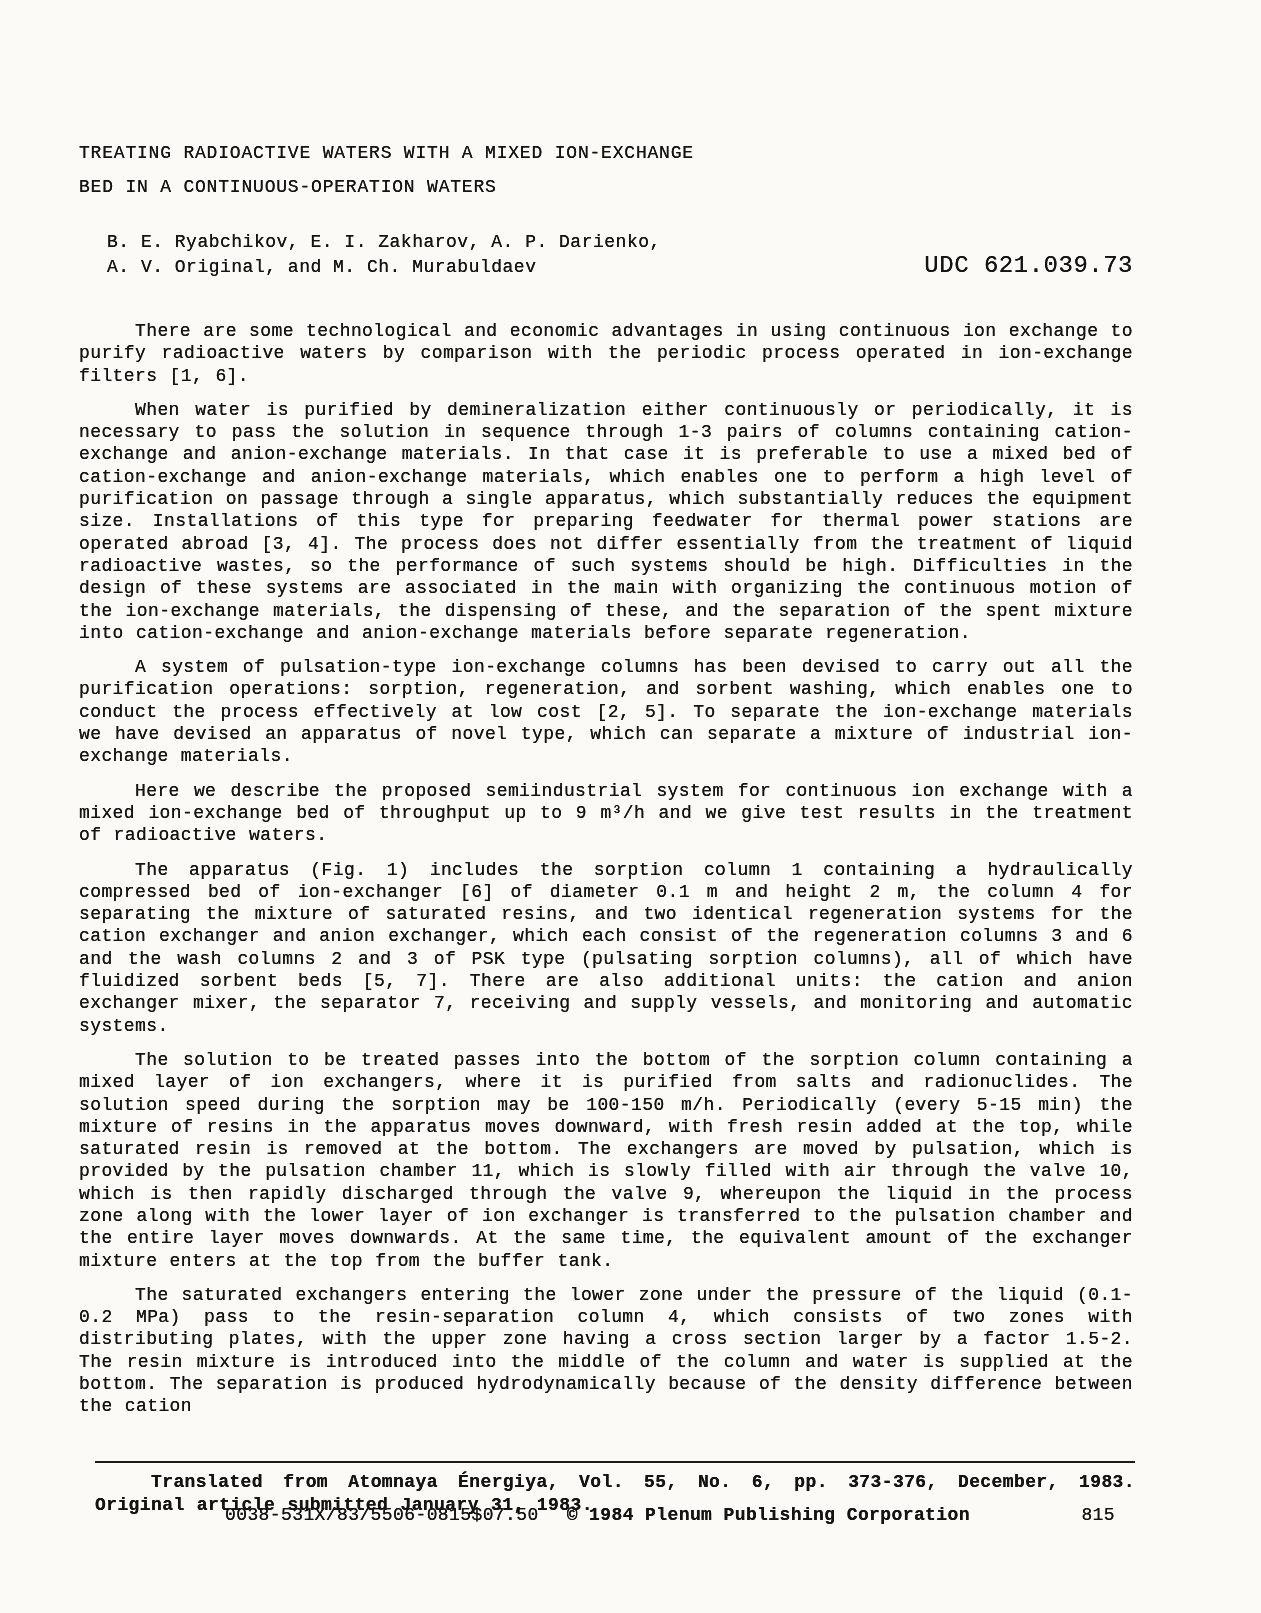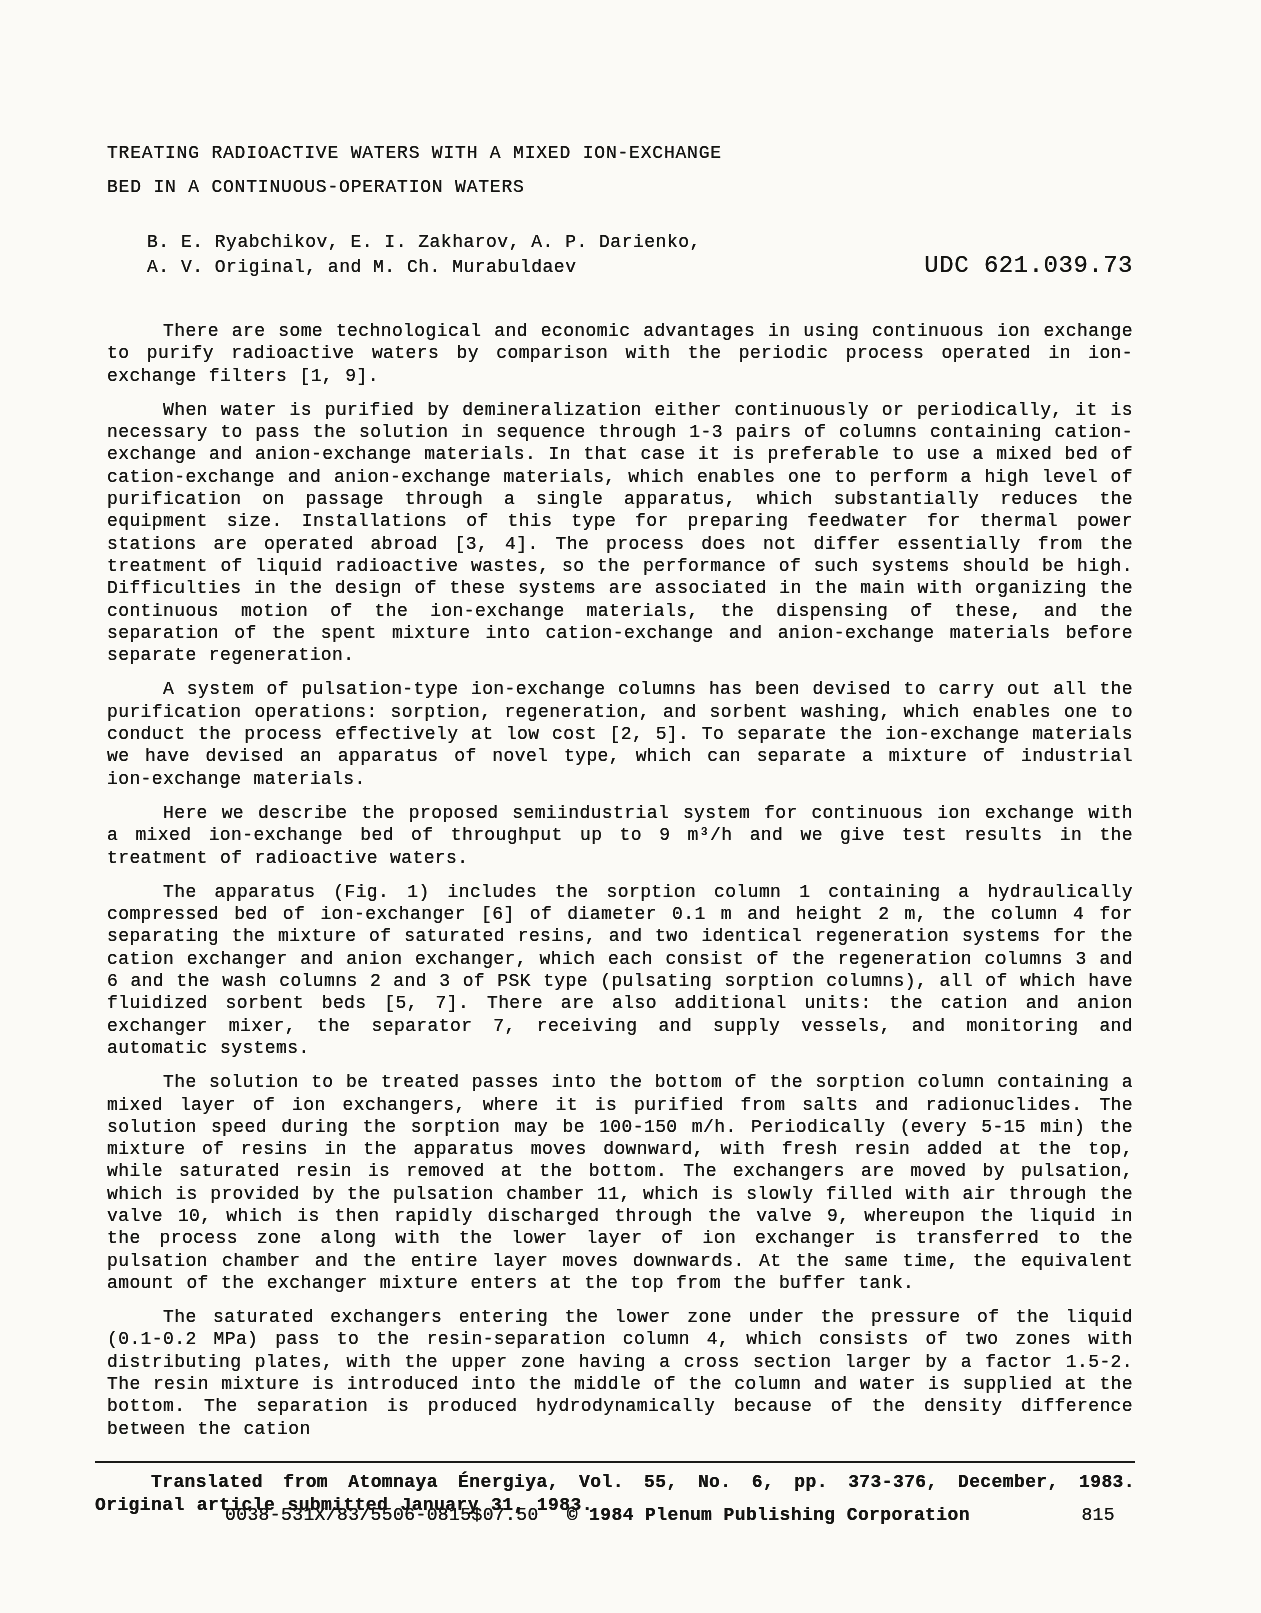--- a/index.html
+++ b/index.html
@@ -13,37 +13,37 @@
     font-family: "Liberation Mono", "DejaVu Sans Mono", monospace;
     color: #141412;
     position: relative;
     overflow: hidden;
   }
   .page {
     position: relative;
     width: 1261px;
     height: 1613px;
     box-sizing: border-box;
-    padding: 136px 128px 0 107px;
+    padding: 136px 128px 0 79px;
     text-shadow: 0 0 0.4px currentColor;
   }
   .title {
     font-size: 18px;
     letter-spacing: 0.8px;
     line-height: 34px;
     white-space: nowrap;
   }
   .authors-row {
     margin-top: 26px;
     display: flex;
     align-items: flex-end;
     justify-content: space-between;
   }
   .authors {
-    margin-left: 40px;
+    margin-left: 28px;
     font-size: 18px;
     letter-spacing: 0.5px;
     line-height: 25px;
   }
   .udc {
     font-size: 24px;
     letter-spacing: 0.5px;
     white-space: nowrap;
     padding-bottom: 1px;
   }
@@ -117,21 +117,21 @@
     <div class="authors-row">
       <div class="authors">
         <div>B. E. Ryabchikov, E. I. Zakharov, A. P. Darienko,</div>
         <div>A. V. Original, and M. Ch. Murabuldaev</div>
       </div>
       <div class="udc">UDC 621.039.73</div>
     </div>
   </header>
 
   <main class="doc-body">
-    <p class="para">There are some technological and economic advantages in using continuous ion exchange to purify radioactive waters by comparison with the periodic process operated in ion-exchange filters [1, 9].</p>
+    <p class="para">There are some technological and economic advantages in using continuous ion exchange to purify radioactive waters by comparison with the periodic process operated in ion-exchange filters [1, 6].</p>
     <p class="para">When water is purified by demineralization either continuously or periodically, it is necessary to pass the solution in sequence through 1-3 pairs of columns containing cation-exchange and anion-exchange materials.  In that case it is preferable to use a mixed bed of cation-exchange and anion-exchange materials, which enables one to perform a high level of purification on passage through a single apparatus, which substantially reduces the equipment size.  Installations of this type for preparing feedwater for thermal power stations are operated abroad [3, 4].  The process does not differ essentially from the treatment of liquid radioactive wastes, so the performance of such systems should be high.  Difficulties in the design of these systems are associated in the main with organizing the continuous motion of the ion-exchange materials, the dispensing of these, and the separation of the spent mixture into cation-exchange and anion-exchange materials before separate regeneration.</p>
     <p class="para">A system of pulsation-type ion-exchange columns has been devised to carry out all the purification operations:  sorption, regeneration, and sorbent washing, which enables one to conduct the process effectively at low cost [2, 5].  To separate the ion-exchange materials we have devised an apparatus of novel type, which can separate a mixture of industrial ion-exchange materials.</p>
     <p class="para">Here we describe the proposed semiindustrial system for continuous ion exchange with a mixed ion-exchange bed of throughput up to 9 m³/h and we give test results in the treatment of radioactive waters.</p>
     <p class="para">The apparatus (Fig. 1) includes the sorption column 1 containing a hydraulically compressed bed of ion-exchanger [6] of diameter 0.1 m and height 2 m, the column 4 for separating the mixture of saturated resins, and two identical regeneration systems for the cation exchanger and anion exchanger, which each consist of the regeneration columns 3 and 6 and the wash columns 2 and 3 of PSK type (pulsating sorption columns), all of which have fluidized sorbent beds [5, 7].  There are also additional units:  the cation and anion exchanger mixer, the separator 7, receiving and supply vessels, and monitoring and automatic systems.</p>
     <p class="para">The solution to be treated passes into the bottom of the sorption column containing a mixed layer of ion exchangers, where it is purified from salts and radionuclides.  The solution speed during the sorption may be 100-150 m/h.  Periodically (every 5-15 min) the mixture of resins in the apparatus moves downward, with fresh resin added at the top, while saturated resin is removed at the bottom.  The exchangers are moved by pulsation, which is provided by the pulsation chamber 11, which is slowly filled with air through the valve 10, which is then rapidly discharged through the valve 9, whereupon the liquid in the process zone along with the lower layer of ion exchanger is transferred to the pulsation chamber and the entire layer moves downwards.  At the same time, the equivalent amount of the exchanger mixture enters at the top from the buffer tank.</p>
     <p class="para">The saturated exchangers entering the lower zone under the pressure of the liquid (0.1-0.2 MPa) pass to the resin-separation column 4, which consists of two zones with distributing plates, with the upper zone having a cross section larger by a factor 1.5-2.  The resin mixture is introduced into the middle of the column and water is supplied at the bottom.  The separation is produced hydrodynamically because of the density difference between the cation</p>
   </main>
 
   <div class="footnote-block">
     <div class="rule"></div>

